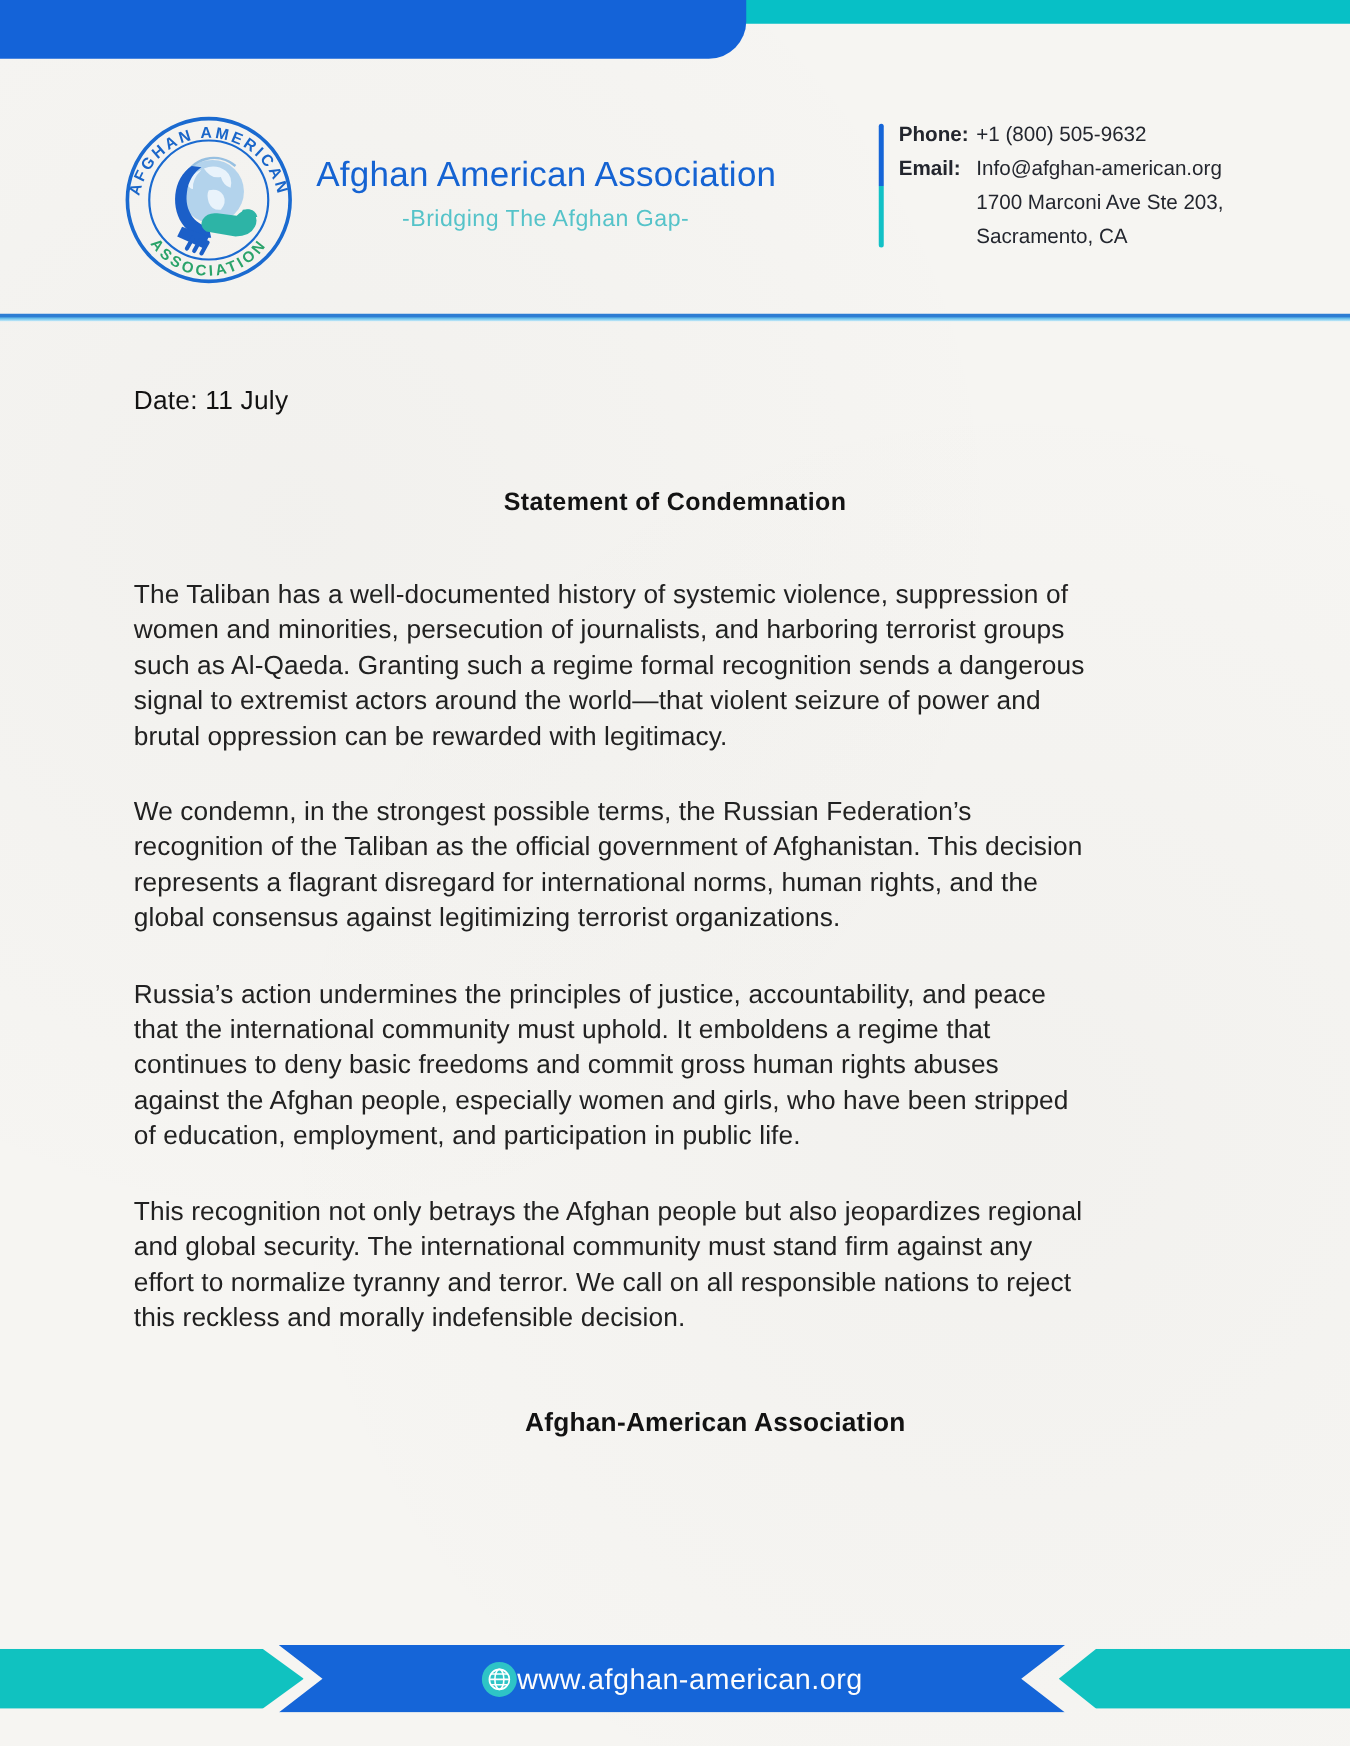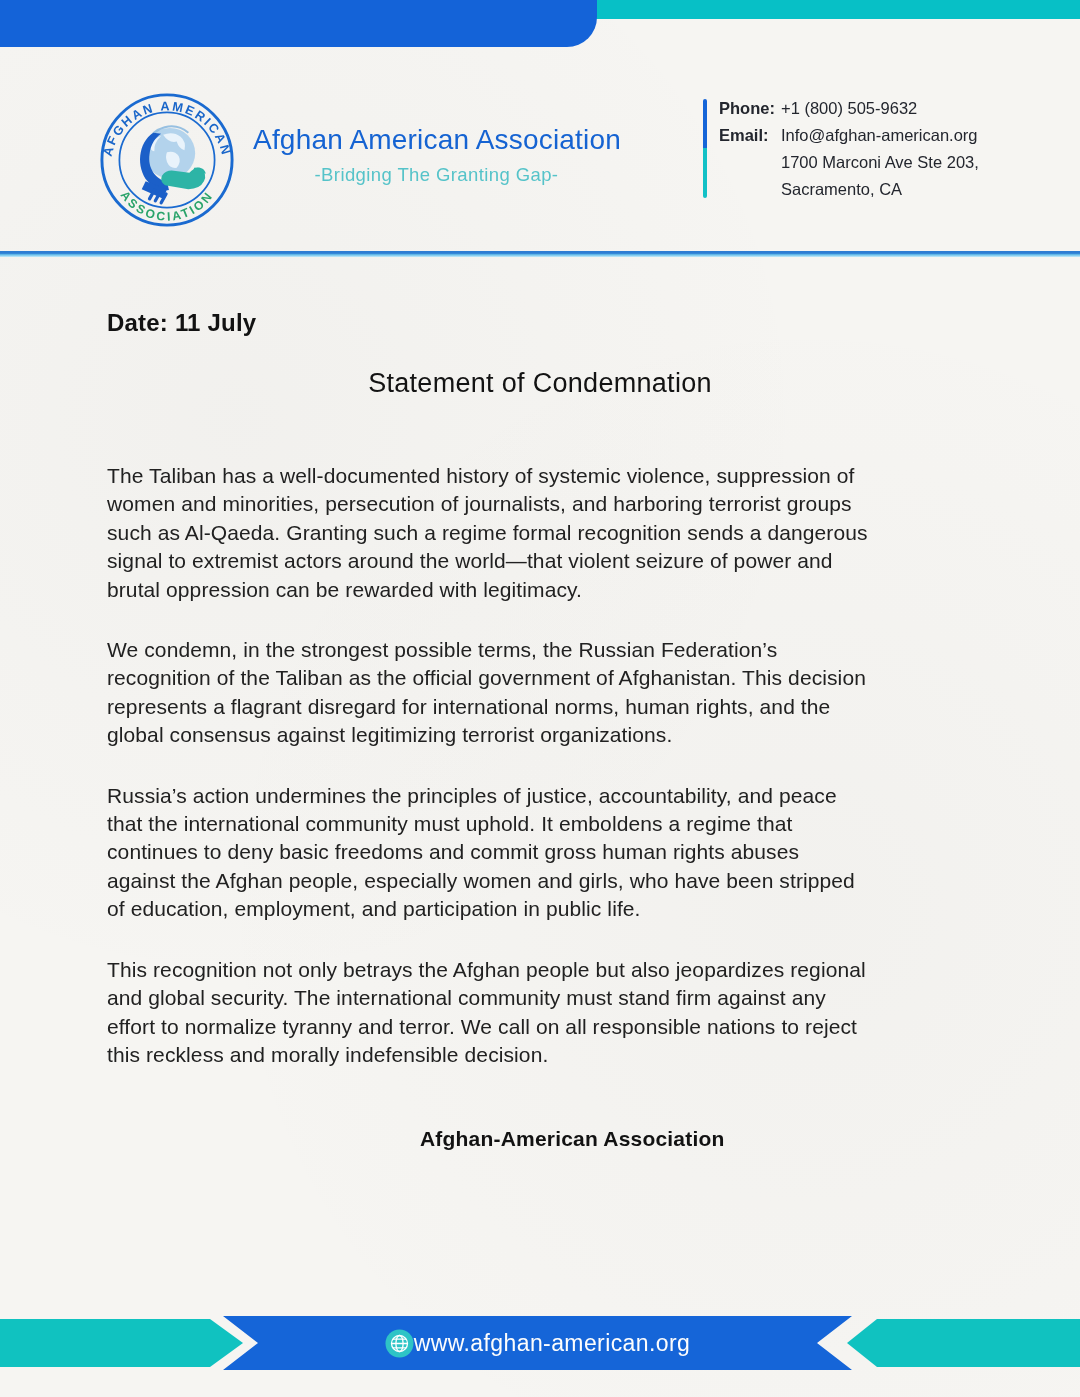--- a/index.html
+++ b/index.html
@@ -25,22 +25,22 @@
   .contact-vline{position:absolute;left:703px;top:99px;width:4px;height:99px;
     background:linear-gradient(180deg,#1565d8 0%,#1565d8 50%,#12c1c6 50%,#12c1c6 100%);border-radius:2px;}
   .contact{position:absolute;left:719px;top:98px;width:330px;
     display:grid;grid-template-columns:60px 1fr;column-gap:2px;row-gap:6px;
     font-size:16.5px;line-height:21px;color:#23262e;}
   .contact .lbl{font-weight:bold;}
   
   .hdr-divider{position:absolute;left:0;right:0;top:251px;height:6px;
     background:linear-gradient(180deg,#2d7dd3 0%,#2d7dd3 38%,#63bbe9 60%,#c6ecfa 100%);}
   
-  .date{position:absolute;left:107px;top:309px;font-size:24px;font-weight:bold;color:#121212;letter-spacing:.2px;}
-  .title{position:absolute;left:0;right:0;top:368px;text-align:center;font-size:27px;font-weight:normal;color:#131313;letter-spacing:.3px;}
+  .date{position:absolute;left:107px;top:309px;font-size:21px;font-weight:normal;color:#121212;letter-spacing:.2px;}
+  .title{position:absolute;left:0;right:0;top:391px;text-align:center;font-size:20px;font-weight:bold;color:#131313;letter-spacing:.3px;}
   .body{position:absolute;left:107px;top:462px;width:890px;}
   .body p{margin:0 0 32px 0;font-size:21px;line-height:28.4px;color:#212121;white-space:pre-line;letter-spacing:.1px;}
   .signature{position:absolute;left:420px;top:1127px;width:540px;text-align:left;
     font-size:21px;font-weight:bold;color:#121212;letter-spacing:.2px;}
   
   .f-teal-left{position:absolute;left:0;top:1319px;width:243px;height:48px;background:#10c2c0;
     clip-path:polygon(0 0, calc(100% - 33px) 0, 100% 50%, calc(100% - 33px) 100%, 0 100%);}
   .f-teal-right{position:absolute;left:847px;top:1319px;width:233px;height:48px;background:#10c2c0;
     clip-path:polygon(0 50%, 30px 0, 100% 0, 100% 100%, 30px 100%);}
   .f-blue{position:absolute;left:223px;top:1316px;width:629px;height:54px;background:#1565d8;
@@ -88,21 +88,21 @@
           <line x1="69" y1="105" x2="64" y2="114"></line>
         </g>
         <path d="M 104,78 q 8,6 4,14 q -4,8 -16,8 l -24,-4 q -6,-4 -3,-10 q 4,-6 12,-5 l 16,2 q 6,-6 11,-5 Z" fill="#2db4a6"></path>
         <path d="M 98,78 q 10,-2 12,6 l -14,0 Z" fill="#2db4a6"></path>
       </g>
     </svg>
   </div>
 
   <div class="org-block">
     <div class="org-name">Afghan American Association</div>
-    <div class="org-tagline">-Bridging The Granting Gap-</div>
+    <div class="org-tagline">-Bridging The Afghan Gap-</div>
   </div>
 
   <div class="contact-vline"></div>
   <div class="contact">
     <span class="lbl">Phone:</span>
     <span>+1 (800) 505-9632</span>
     <span class="lbl">Email:</span>
     <span>Info@afghan-american.org</span>
     <span></span>
     <span>1700 Marconi Ave Ste 203,</span>

